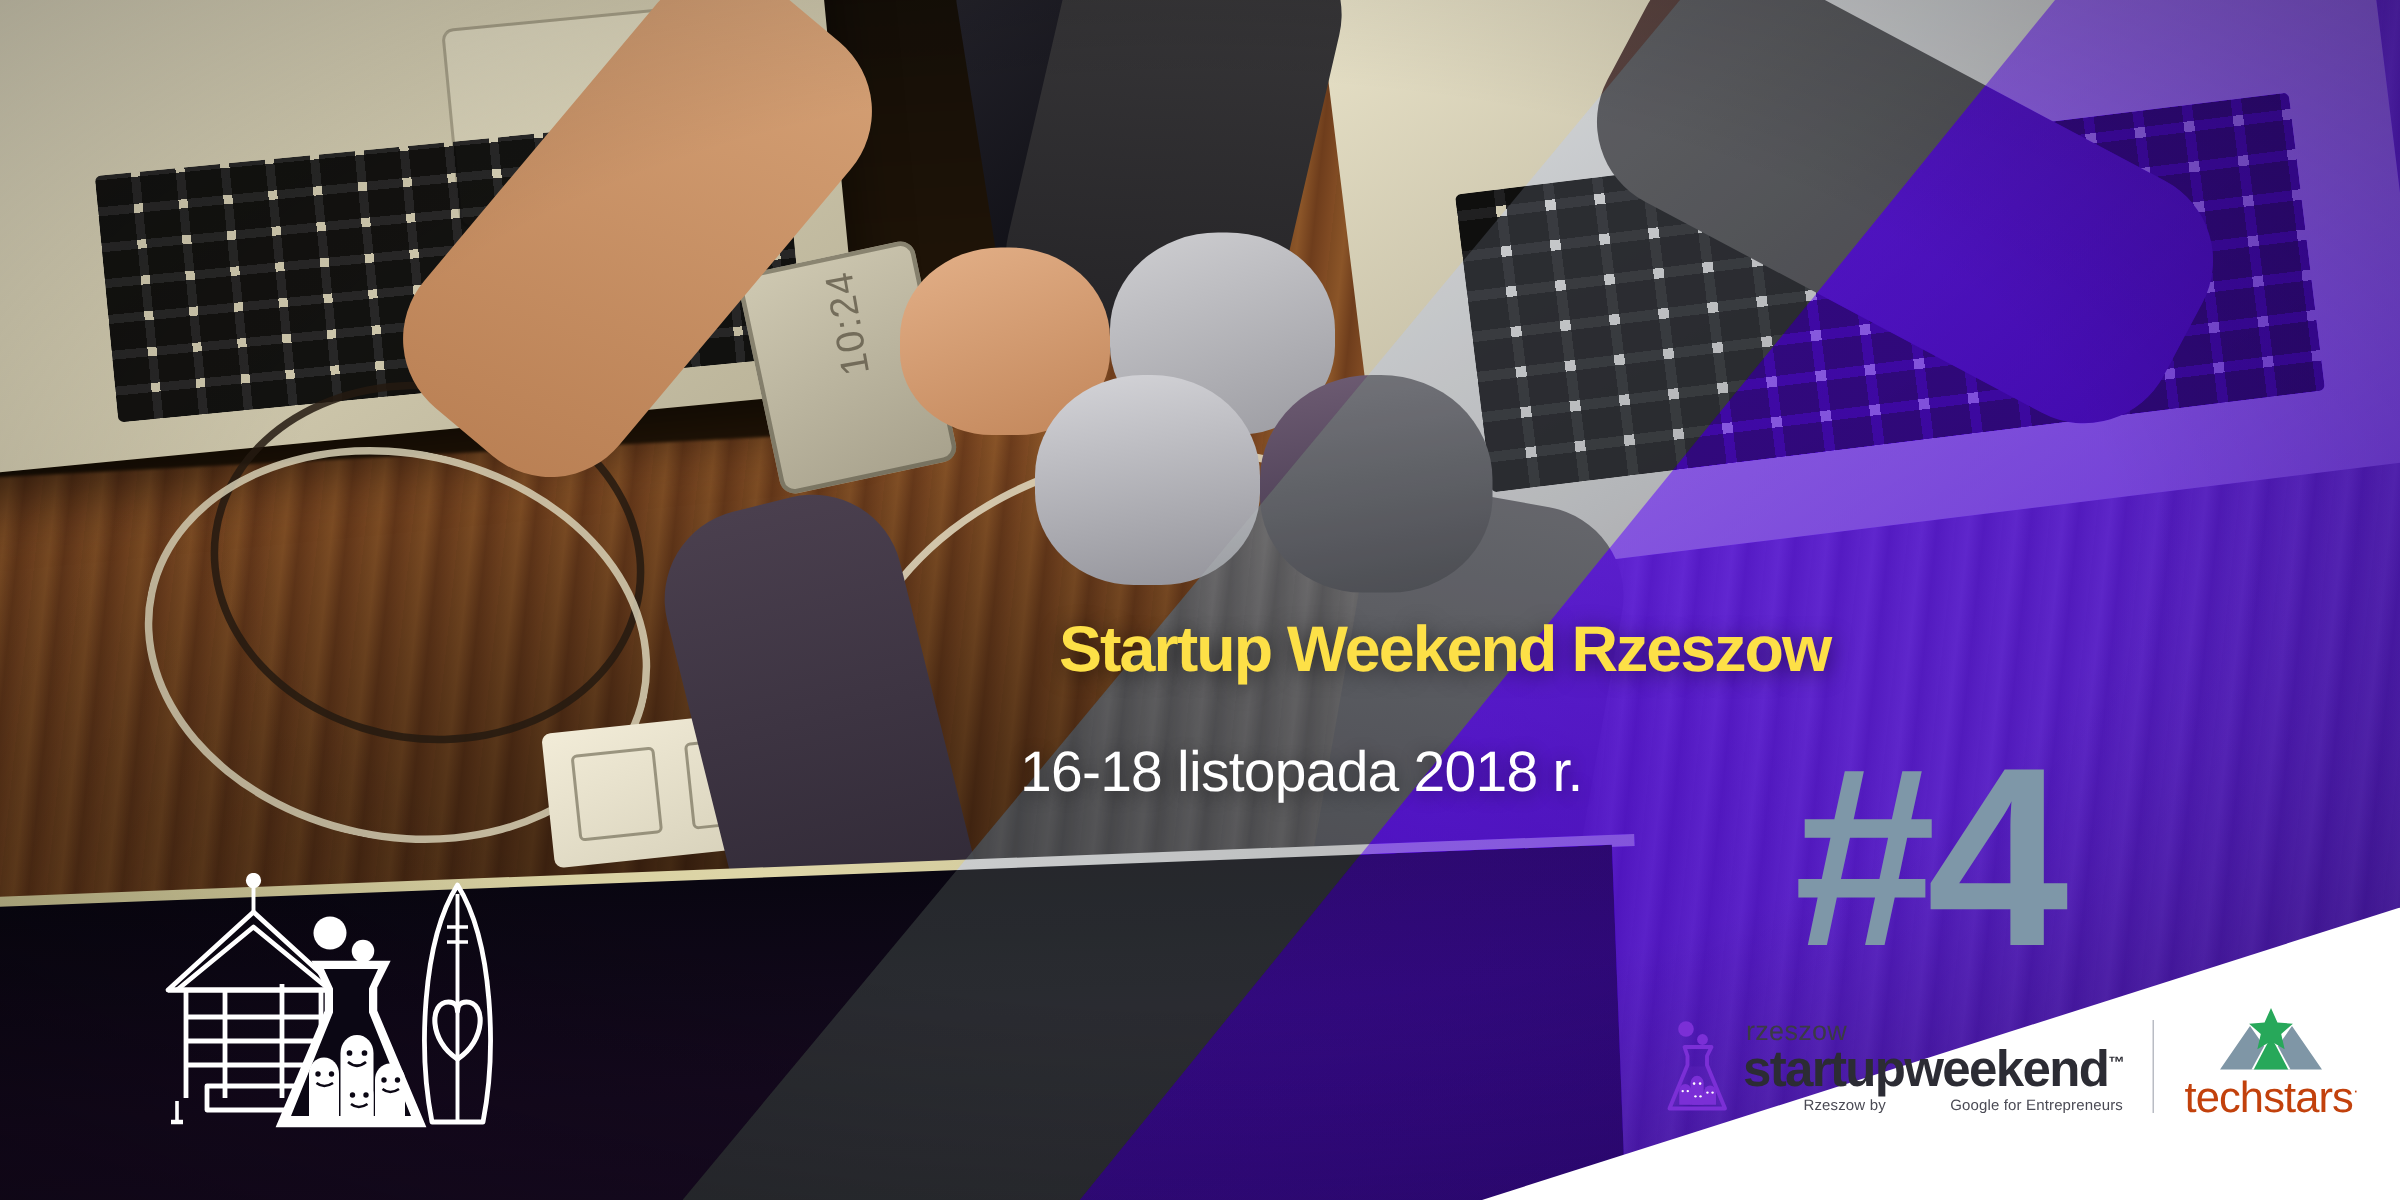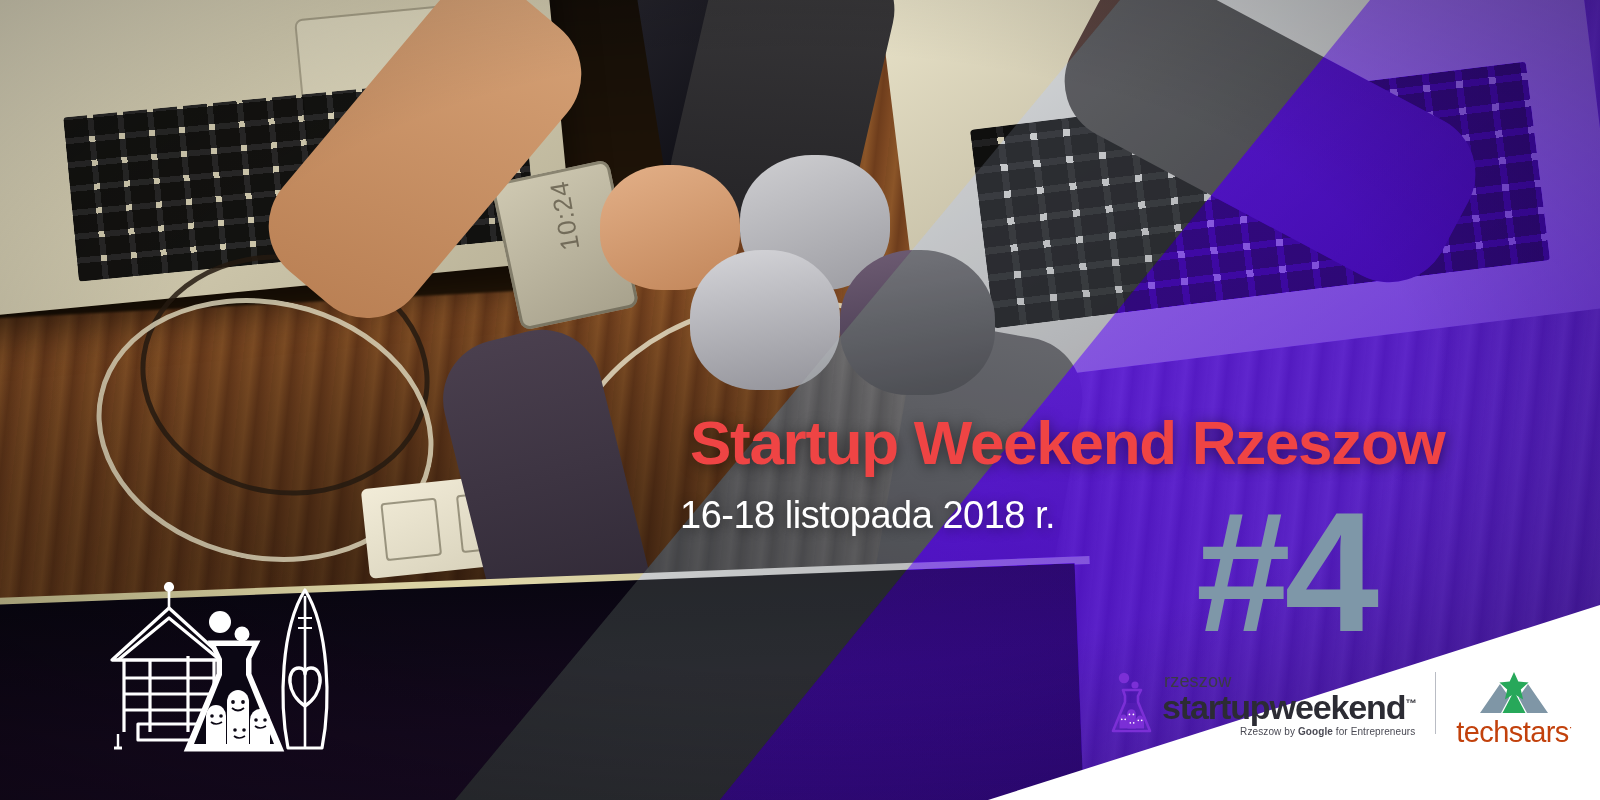--- a/index.html
+++ b/index.html
@@ -153,51 +153,51 @@
   }
 
   
   .white-corner{
     position:absolute;inset:0;background:#fff;
     clip-path:polygon(1600px 605px, 1600px 800px, 988px 800px);
   }
 
   
   .title{
-    position:absolute;left:690px;top:412px;
-    color:#ef4444;font-size:62px;font-weight:700;letter-spacing:-1.3px;
+    position:absolute;left:706px;top:412px;
+    color:#fde047;font-size:43px;font-weight:700;letter-spacing:-1.3px;
     white-space:nowrap;line-height:1;
     text-shadow:0 2px 14px rgba(0,0,0,.5);
   }
   .subtitle{
     position:absolute;left:680px;top:496px;
     color:#fff;font-size:38px;font-weight:400;letter-spacing:-0.5px;
     white-space:nowrap;line-height:1;
     text-shadow:0 2px 12px rgba(0,0,0,.45);
   }
   .hashnum{
     position:absolute;left:1196px;top:487px;
     color:#7e97a8;font-size:170px;font-weight:800;letter-spacing:-6px;
     line-height:1;white-space:nowrap;
   }
 
   
   .city-emblem{position:absolute;left:98px;top:582px;width:235px;height:180px;}
 
   
   .logo-lockup{
-    position:absolute;left:1108px;top:672px;display:flex;gap:0;
+    position:absolute;left:1108px;top:672px;display:flex;align-items:center;gap:0;
   }
   .sw-flask{width:46px;height:62px;flex:0 0 auto;margin-right:8px;}
   .sw-words{display:flex;flex-direction:column;line-height:1;}
   .sw-rzeszow{font-size:18px;color:#3b3b44;letter-spacing:.2px;margin-left:2px;}
   .sw-main{font-size:34px;font-weight:800;color:#2c2c34;letter-spacing:-1.1px;position:relative;}
   .sw-tm{font-size:11px;font-weight:700;vertical-align:super;}
   .sw-powered{font-size:10px;color:#4a4a54;text-align:right;margin-top:3px;letter-spacing:.1px;}
-  .sw-powered b{font-weight:700;}
+  .sw-powered b{font-weight:400;margin-left:40px;}
   .divider{width:1px;height:62px;background:#b9bcc4;margin:0 20px;}
   .ts-block{display:flex;flex-direction:column;align-items:center;}
   .ts-mark{width:72px;height:42px;}
   .ts-word{font-size:29px;color:#c2410c;letter-spacing:-0.6px;margin-top:2px;font-weight:400;}
   .ts-reg{font-size:11px;vertical-align:super;}
 </style>
 </head>
 <body>
 
 <div id="stage">

